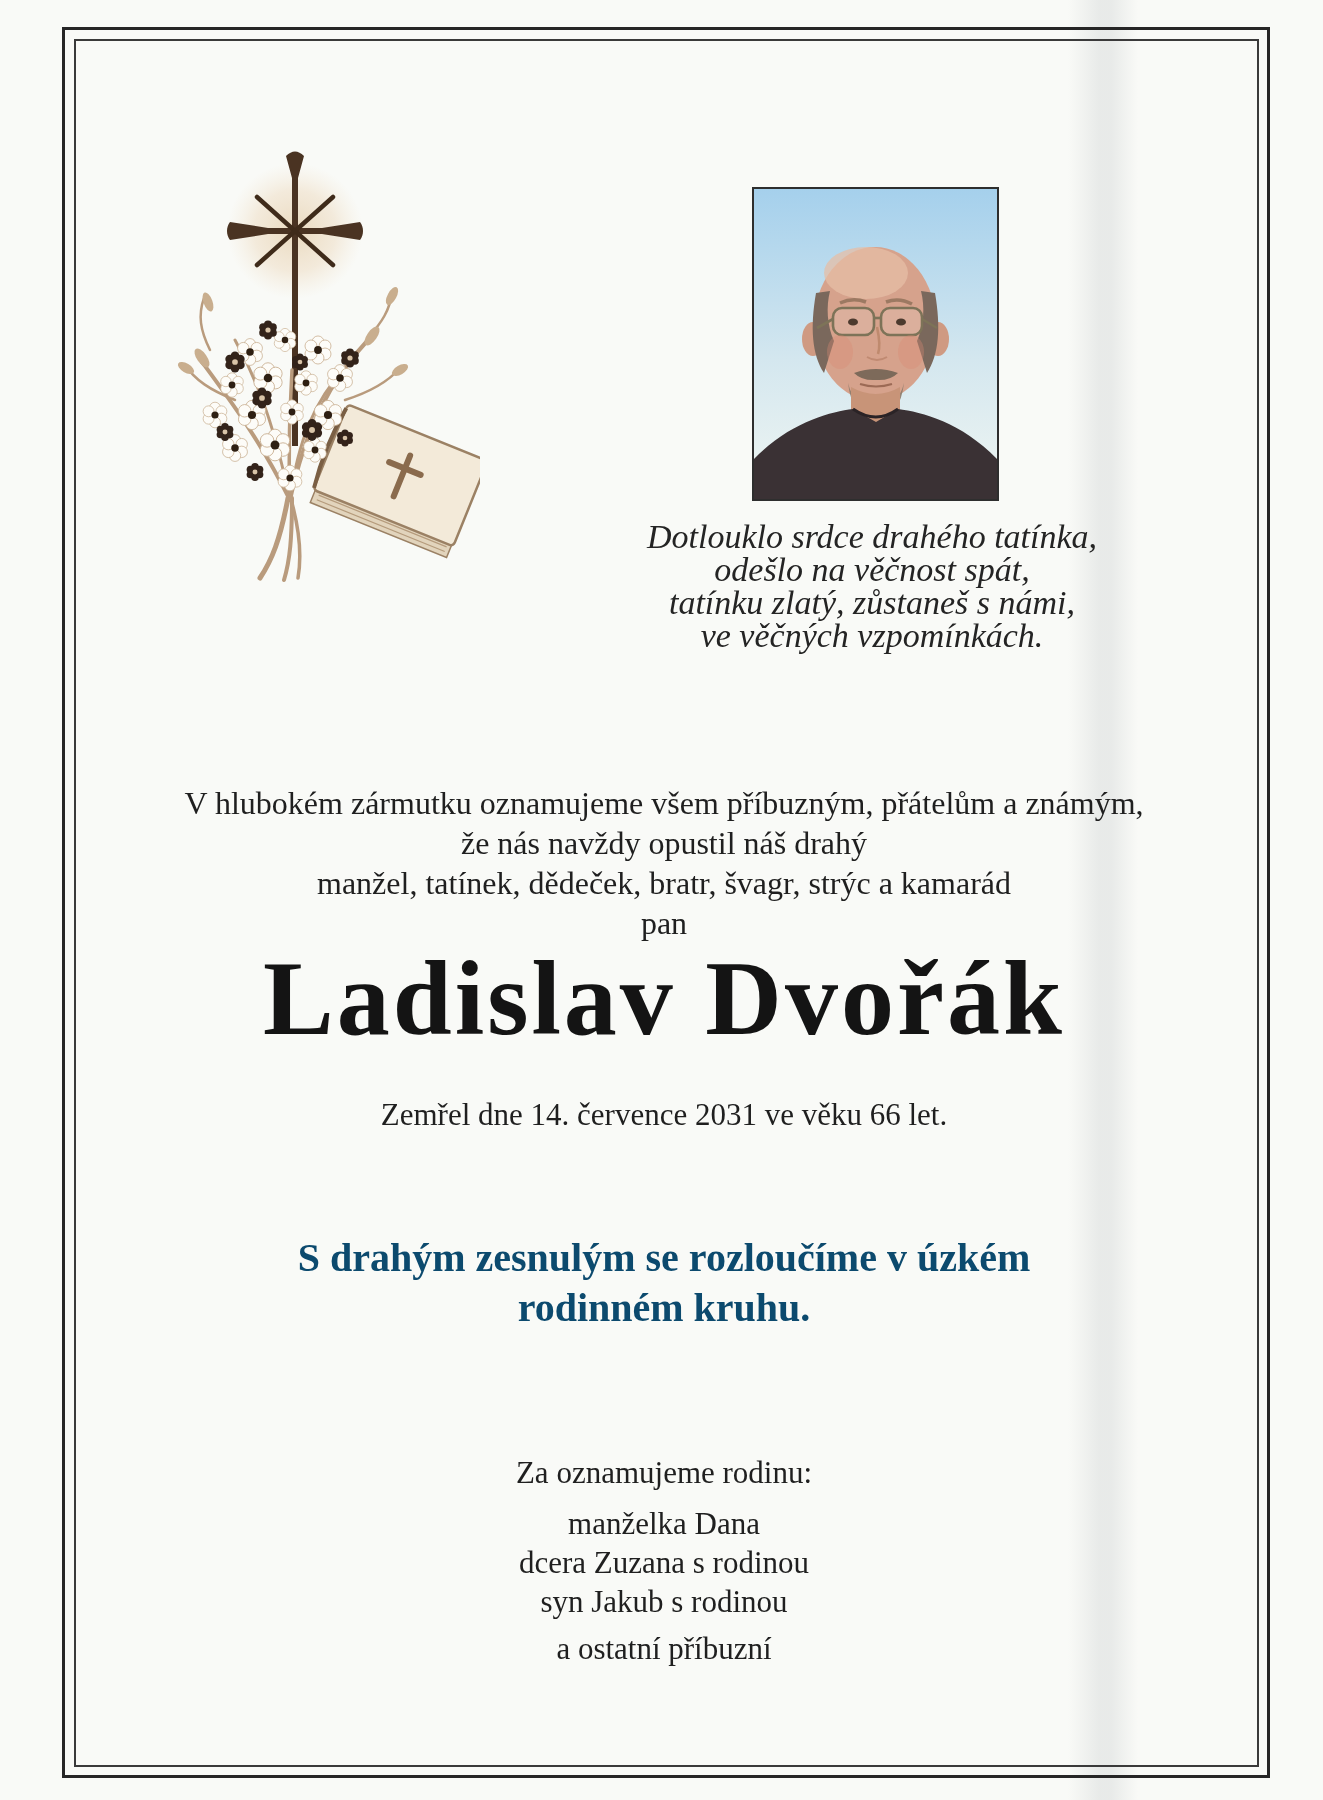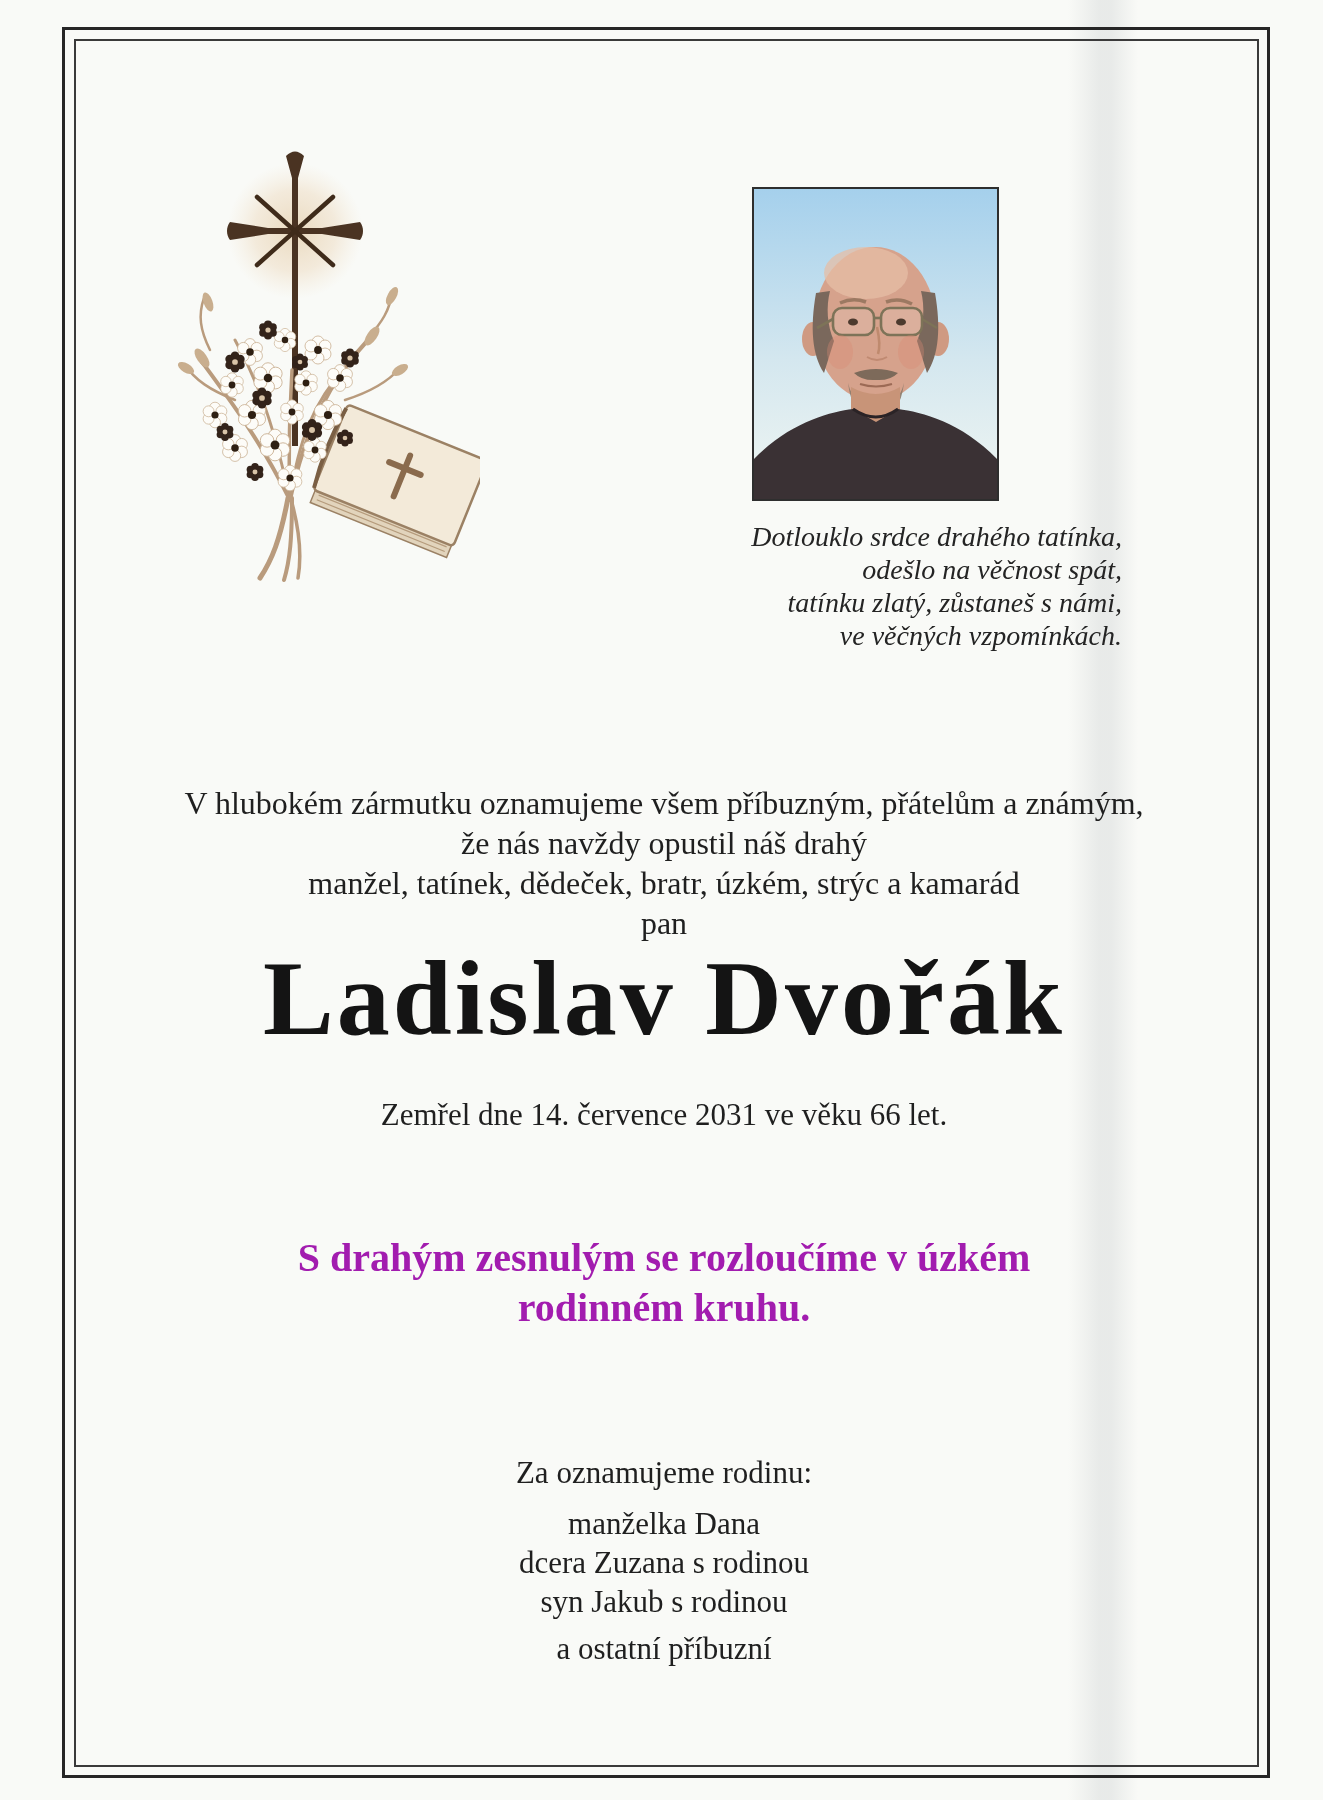--- a/index.html
+++ b/index.html
@@ -24,36 +24,36 @@
     position:absolute;left:74px;top:39px;right:64px;bottom:33px;
     border:2px solid #3a3a3a;z-index:2;
   }
   .illustration{position:absolute;left:140px;top:100px;width:340px;height:485px;z-index:3;}
   .photo{
     position:absolute;left:752px;top:187px;width:243px;height:310px;
     border:2px solid #2e2e2e;box-sizing:content-box;z-index:3;background:#dcecf5;
   }
   .poem{
     position:absolute;left:622px;top:520px;width:500px;
-    text-align:right;font-style:italic;font-size:28px;line-height:33px;
+    text-align:center;font-style:italic;font-size:34px;line-height:33px;
     color:#242424;z-index:3;
   }
   .content{position:absolute;left:63px;top:0;width:1202px;height:100%;z-index:3;}
   .content > div{position:absolute;left:0;width:100%;text-align:center;}
   .ann{font-size:32px;line-height:40px;}
   .ann-1{top:783px;}
   .ann-2{top:823px;}
   .ann-3{top:863px;}
   .ann-title{top:903px;font-size:32px;}
   .name{
     top:938px;font-size:106px;font-weight:bold;letter-spacing:3px;
     color:#141414;line-height:1.15;font-family:Liberation Serif, serif;
   }
   .death-date{top:1097px;font-size:31px;}
-  .farewell{top:1233px;font-size:40px;font-weight:bold;line-height:50px;color:#a21caf;}
+  .farewell{top:1233px;font-size:40px;font-weight:bold;line-height:50px;color:#0c4a6e;}
   .family-heading{top:1455px;font-size:31px;}
   .family-m1{top:1506px;font-size:31px;}
   .family-m2{top:1545px;font-size:31px;font-family:Liberation Serif, serif;}
   .family-m3{top:1584px;font-size:31px;}
   .family-closing{top:1631px;font-size:31px;}
 </style>
 </head>
 <body>
 
 <div class="page">
@@ -225,21 +225,21 @@
   <div class="poem">
     <div>Dotlouklo srdce drahého tatínka,</div>
     <div>odešlo na věčnost spát,</div>
     <div>tatínku zlatý, zůstaneš s námi,</div>
     <div>ve věčných vzpomínkách.</div>
   </div>
 
   <div class="content">
     <div class="ann ann-1">V hlubokém zármutku oznamujeme všem příbuzným, přátelům a známým,</div>
     <div class="ann ann-2">že nás navždy opustil náš drahý</div>
-    <div class="ann ann-3">manžel, tatínek, dědeček, bratr, úzkém, strýc a kamarád</div>
+    <div class="ann ann-3">manžel, tatínek, dědeček, bratr, švagr, strýc a kamarád</div>
     <div class="ann ann-title">pan</div>
     <div class="name">Ladislav Dvořák</div>
     <div class="death-date">Zemřel dne 14. července 2031 ve věku 66 let.</div>
     <div class="farewell">
       <div>S drahým zesnulým se rozloučíme v úzkém</div>
       <div>rodinném kruhu.</div>
     </div>
     <div class="family-heading">Za oznamujeme rodinu:</div>
     <div class="family-m1">manželka Dana</div>
     <div class="family-m2">dcera Zuzana s rodinou</div>

